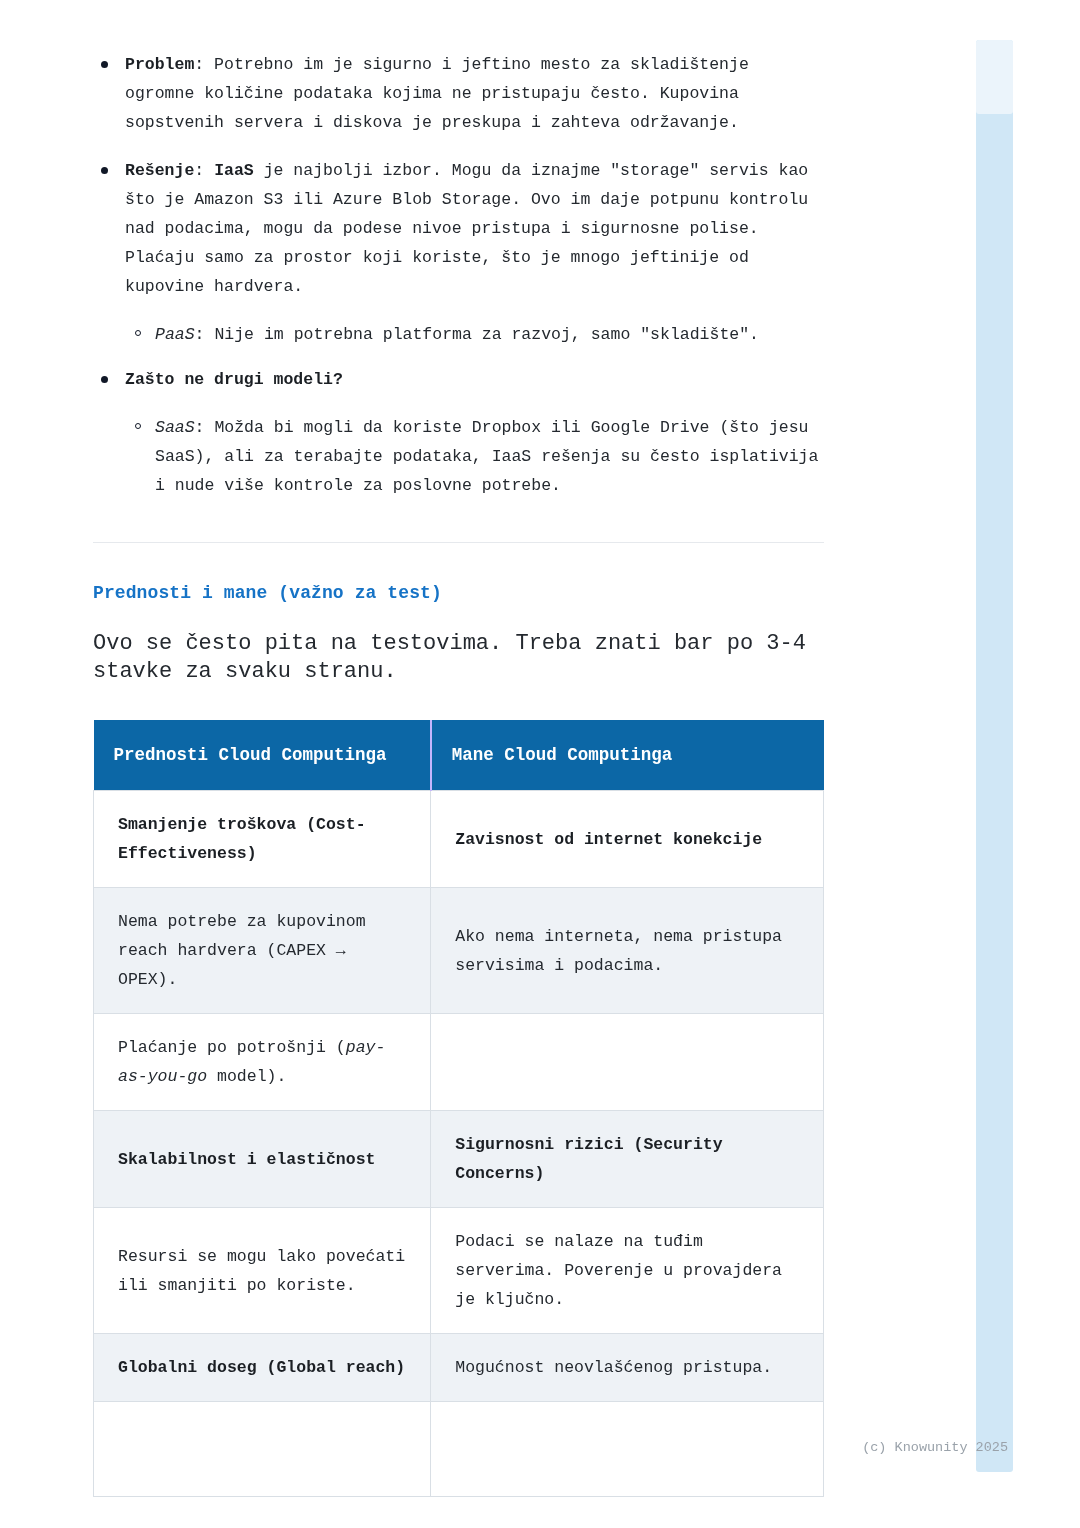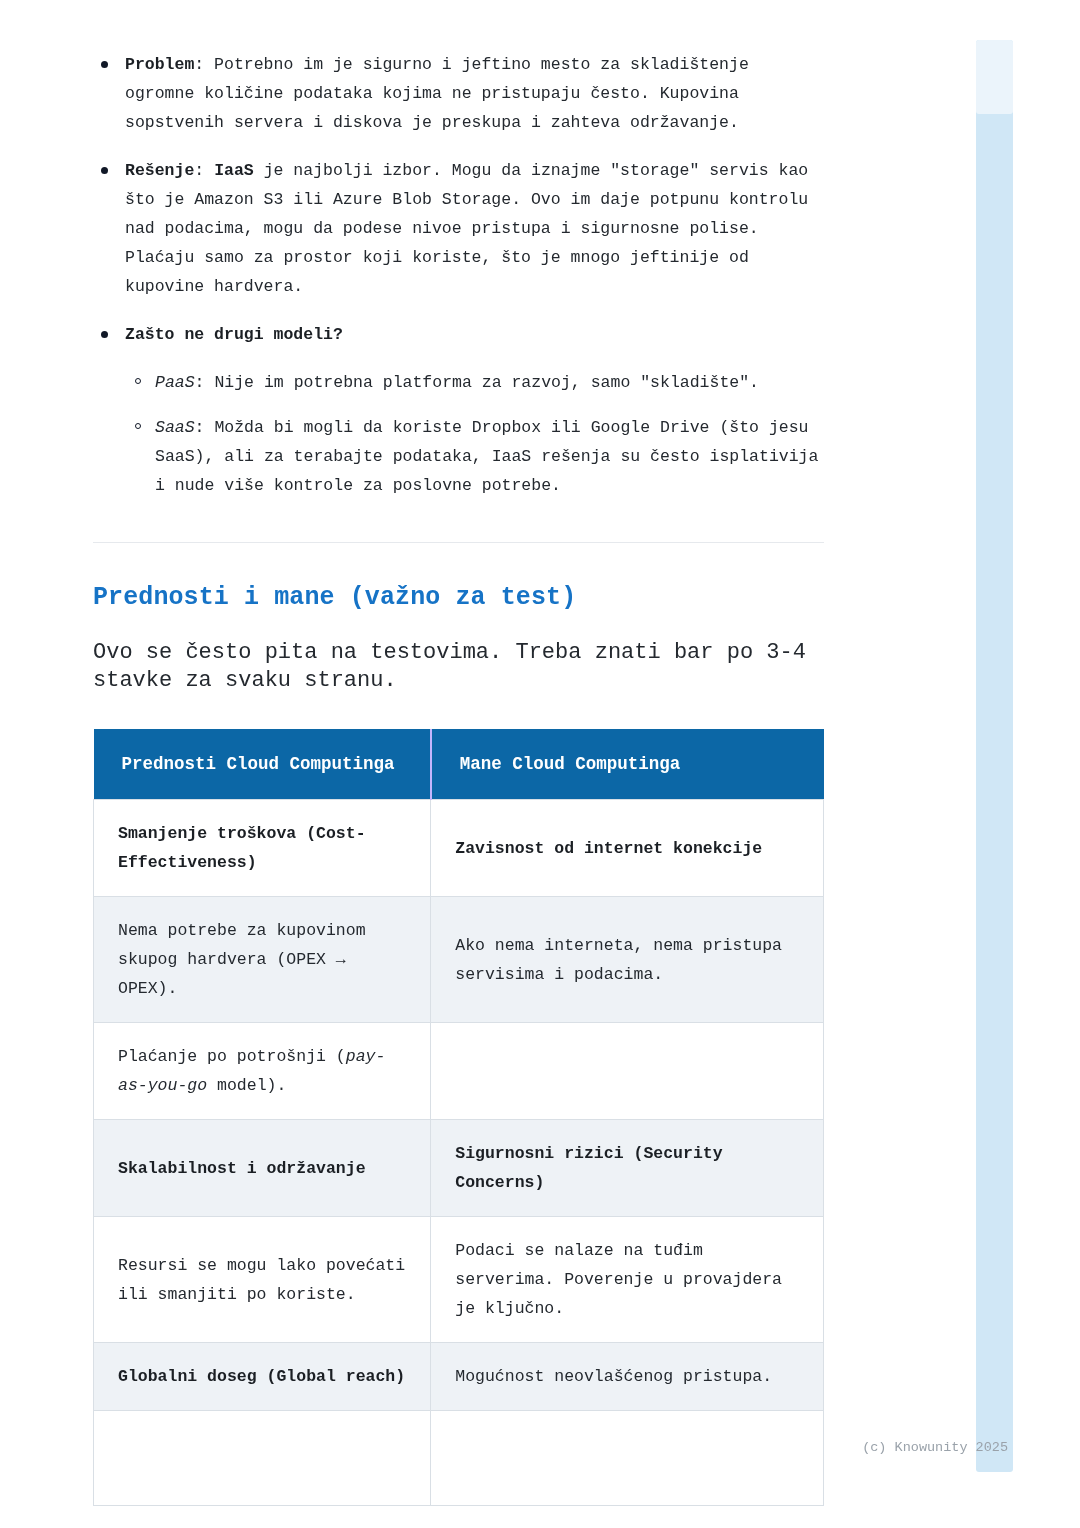--- a/index.html
+++ b/index.html
@@ -49,21 +49,21 @@
   .li em { font-style: italic; }
 
   
   .divider {
     border: none;
     border-top: 1px solid #e6e9ed;
     margin: 42px 0 0 0;
   }
   .section-title {
     margin: 40px 0 0 0;
-    font-size: 25px;
+    font-size: 18px;
     font-weight: 700;
     color: #1673c6;
     letter-spacing: 0.1px;
   }
   .section-intro {
     margin: 27px 0 0 0;
     font-size: 22px;
     line-height: 28px;
     color: #24292f;
   }
@@ -75,21 +75,21 @@
     margin-top: 34px;
     table-layout: fixed;
   }
   table.pros-cons col.c1 { width: 46.2%; }
   table.pros-cons th {
     background: #0c67a6;
     color: #ffffff;
     font-size: 17.5px;
     font-weight: 700;
     text-align: left;
-    padding: 25px 28px;
+    padding: 25px 20px;
     border: none;
   }
   table.pros-cons th + th { border-left: 2px solid #c4b5fd; }
   table.pros-cons td {
     border: 1px solid #d9dfe5;
     padding: 19px 24px;
     font-size: 16.5px;
     line-height: 29px;
     vertical-align: middle;
     color: #24292f;
@@ -144,28 +144,28 @@
       <div class="li l1">
         <span class="marker-dot"></span>
         <div><b>Problem</b><span>: Potrebno im je sigurno i jeftino mesto za skladištenje ogromne količine podataka kojima ne pristupaju često. Kupovina sopstvenih servera i diskova je preskupa i zahteva održavanje.</span></div>
       </div>
 
       <div class="li l1">
         <span class="marker-dot"></span>
         <div><b>Rešenje</b><span>: </span><b>IaaS</b><span> je najbolji izbor. Mogu da iznajme "storage" servis kao što je Amazon S3 ili Azure Blob Storage. Ovo im daje potpunu kontrolu nad podacima, mogu da podese nivoe pristupa i sigurnosne polise. Plaćaju samo za prostor koji koriste, što je mnogo jeftinije od kupovine hardvera.</span></div>
       </div>
 
+      <div class="li l2">
+        <span class="marker-circle"></span>
+        <div><em>PaaS</em><span>: Nije im potrebna platforma za razvoj, samo "skladište".</span></div>
+      </div>
+
       <div class="li l1">
         <span class="marker-dot"></span>
         <div><b>Zašto ne drugi modeli?</b></div>
-      </div>
-
-      <div class="li l2">
-        <span class="marker-circle"></span>
-        <div><em>PaaS</em><span>: Nije im potrebna platforma za razvoj, samo "skladište".</span></div>
       </div>
 
       <div class="li l2">
         <span class="marker-circle"></span>
         <div><em>SaaS</em><span>: Možda bi mogli da koriste Dropbox ili Google Drive (što jesu SaaS), ali za terabajte podataka, IaaS rešenja su često isplativija i nude više kontrole za poslovne potrebe.</span></div>
       </div>
 
     </div>
 
     <hr class="divider">
@@ -184,29 +184,29 @@
           <th>Prednosti Cloud Computinga</th>
           <th>Mane Cloud Computinga</th>
         </tr>
       </thead>
       <tbody>
         <tr>
           <td class="b">Smanjenje troškova (Cost-Effectiveness)</td>
           <td class="b">Zavisnost od internet konekcije</td>
         </tr>
         <tr>
-          <td>Nema potrebe za kupovinom skupog hardvera (OPEX → OPEX).</td>
+          <td>Nema potrebe za kupovinom reach hardvera (CAPEX → OPEX).</td>
           <td>Ako nema interneta, nema pristupa servisima i podacima.</td>
         </tr>
         <tr>
           <td><span>Plaćanje po potrošnji (</span><em>pay-as-you-go</em><span> model).</span></td>
           <td></td>
         </tr>
         <tr>
-          <td class="b">Skalabilnost i održavanje</td>
+          <td class="b">Skalabilnost i elastičnost</td>
           <td class="b">Sigurnosni rizici (Security Concerns)</td>
         </tr>
         <tr>
           <td>Resursi se mogu lako povećati ili smanjiti po koriste.</td>
           <td>Podaci se nalaze na tuđim serverima. Poverenje u provajdera je ključno.</td>
         </tr>
         <tr>
           <td class="b">Globalni doseg (Global reach)</td>
           <td>Mogućnost neovlašćenog pristupa.</td>
         </tr>

